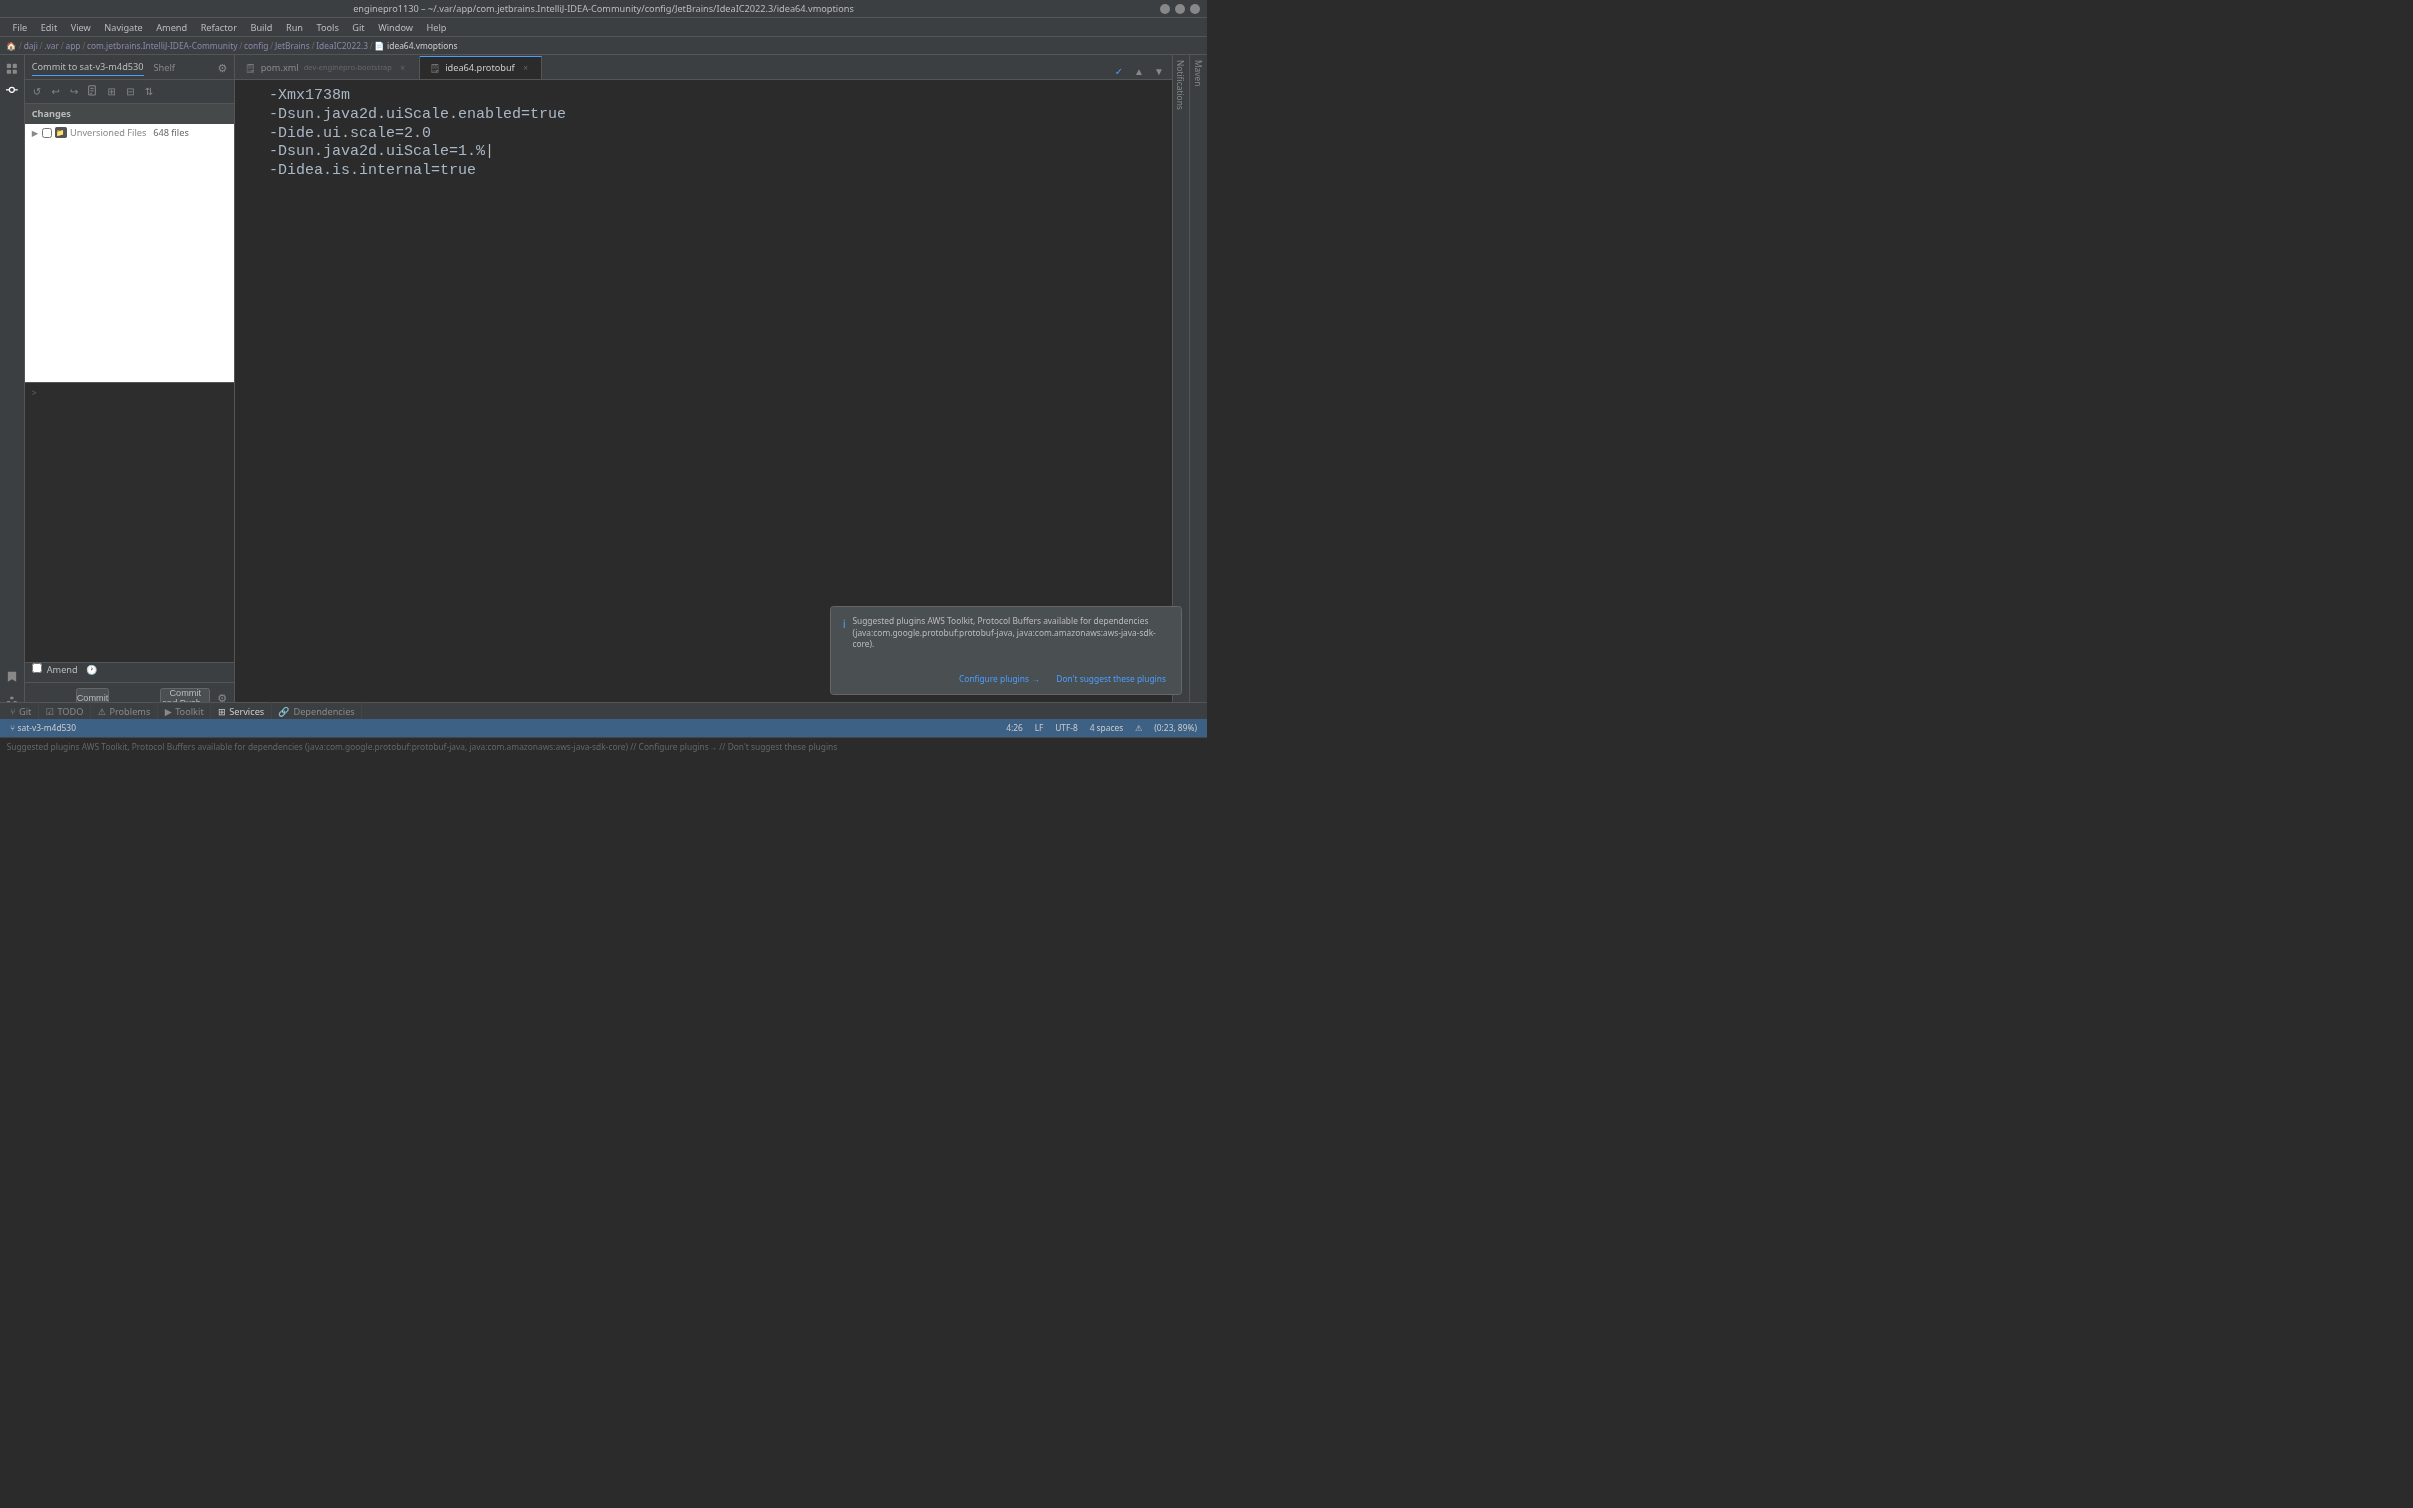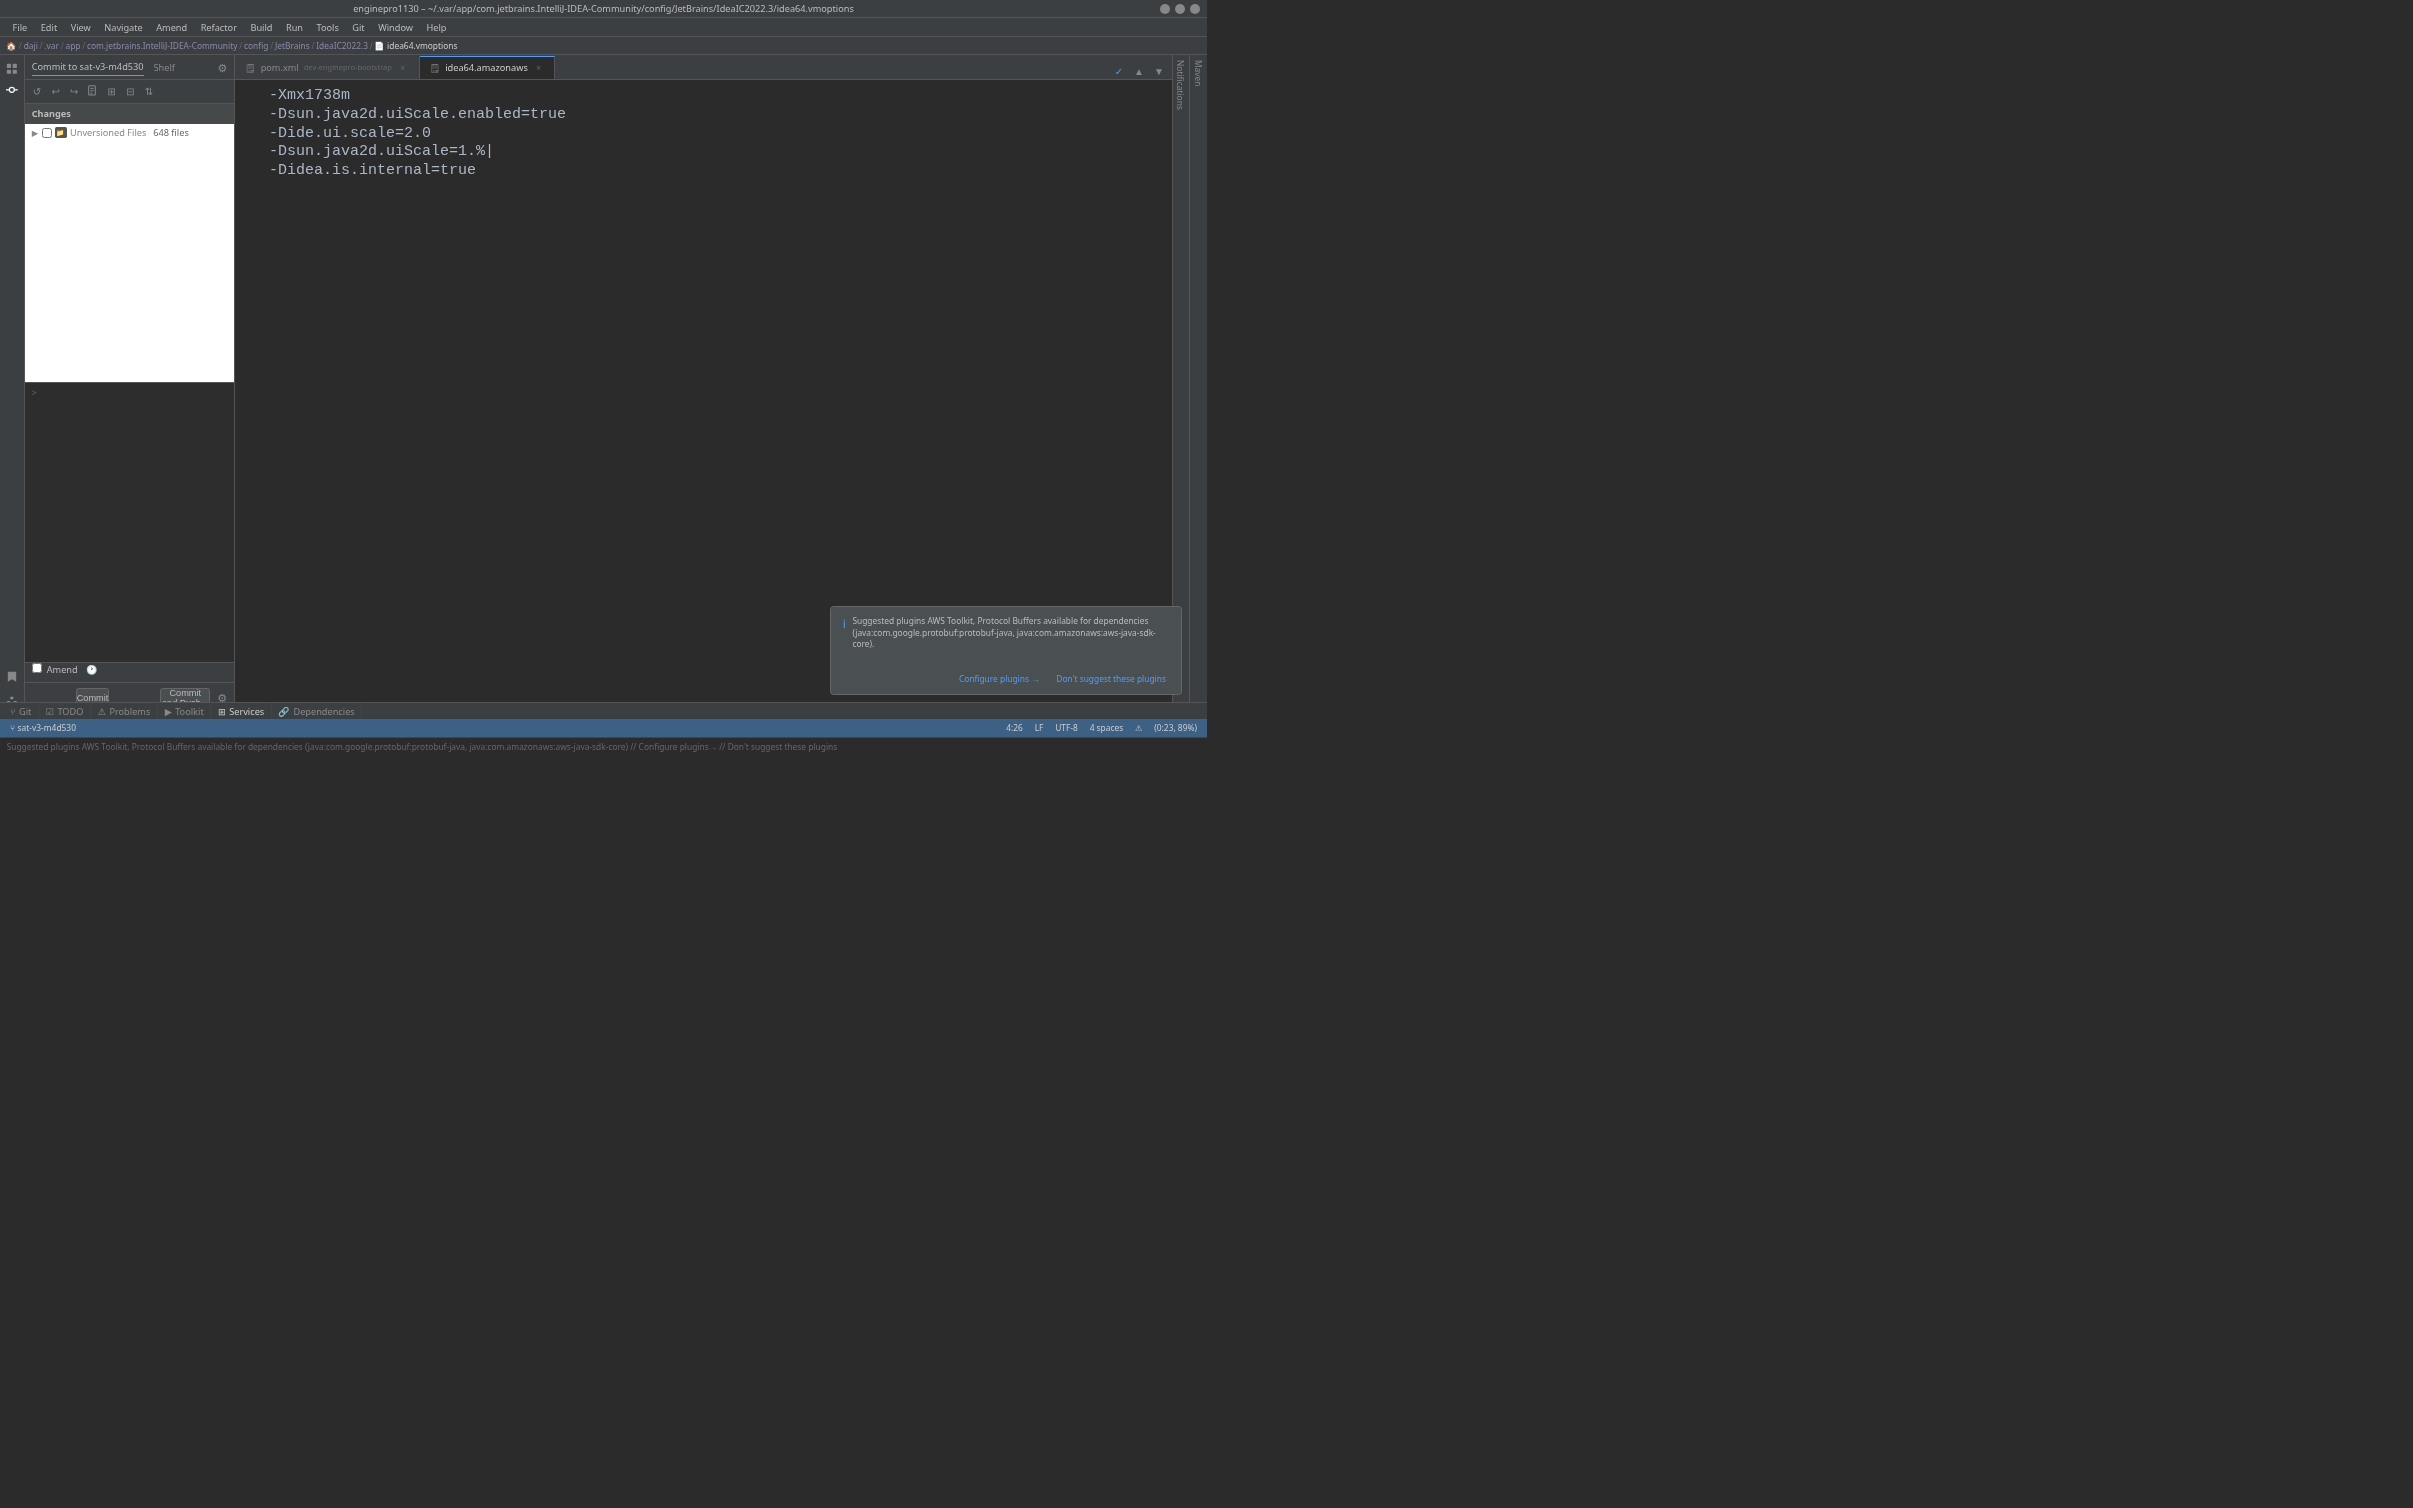--- a/index.html
+++ b/index.html
@@ -590,21 +590,21 @@
 
     <div id="editor-tabs">
       <div class="editor-tab">
         <span class="tab-icon">🗒</span>
         <span>pom.xml</span>
         <span style="font-size:7.5px; color:#666;">dev-enginepro-bootstrap</span>
         <span class="tab-close">×</span>
       </div>
       <div class="editor-tab active">
         <span class="tab-icon">🗒</span>
-        <span>idea64.amazonaws</span>
+        <span>idea64.protobuf</span>
         <span class="tab-close">×</span>
       </div>
       <div style="flex:1;"></div>
 
       <div style="display:flex; align-items:center; gap:1.7px; padding: 0 3.4px;">
         <div class="run-btn" style="color:#4a9eff;">✓</div>
         <div class="run-btn">▲</div>
         <div class="run-btn">▼</div>
       </div>
     </div>

